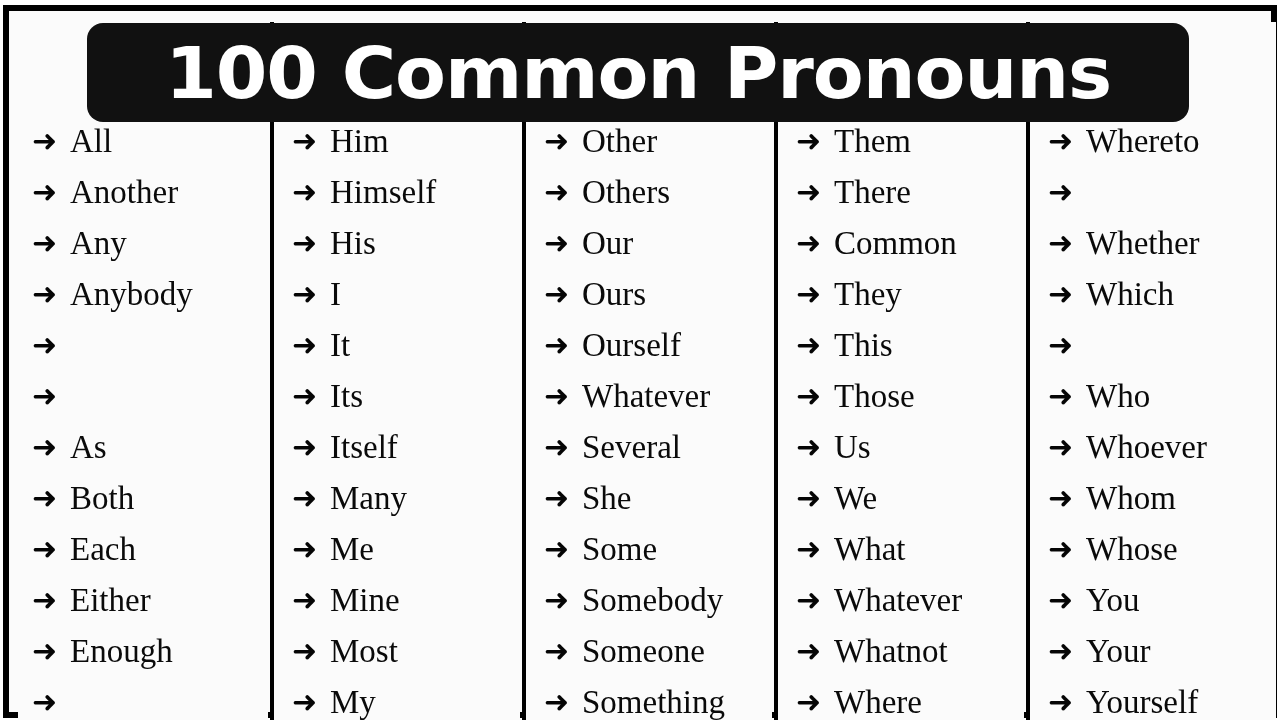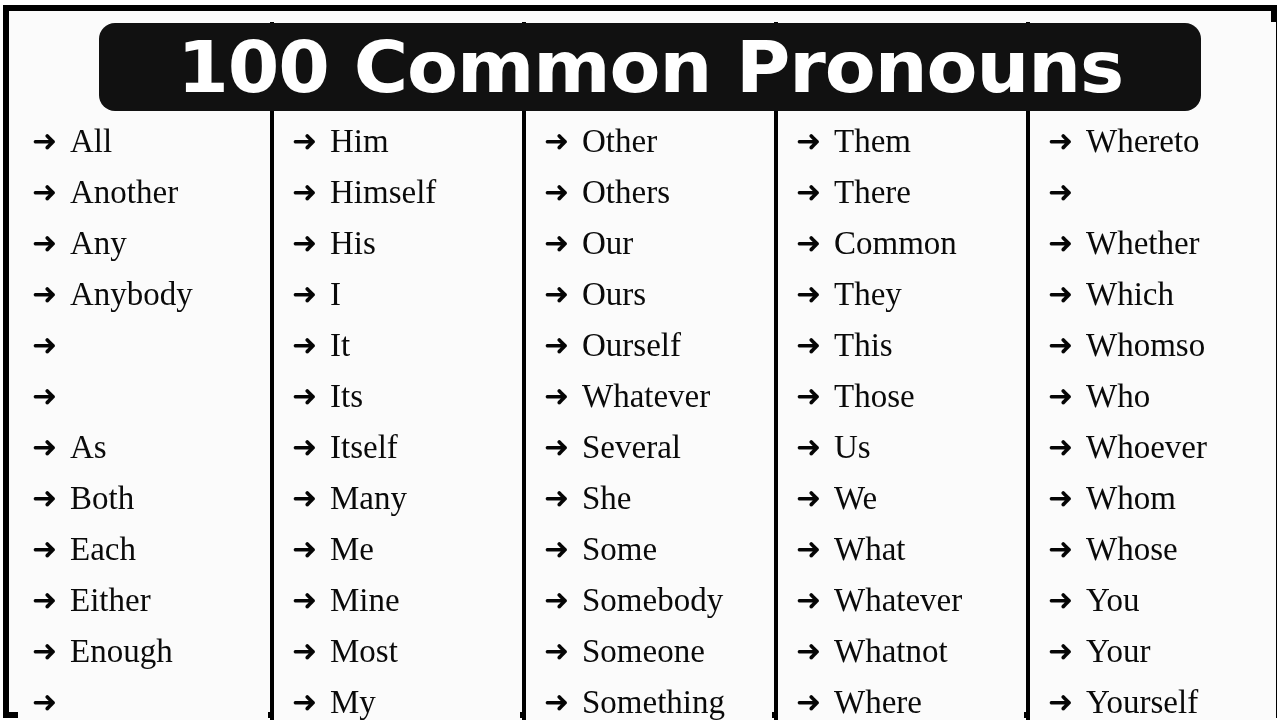--- a/index.html
+++ b/index.html
@@ -32,24 +32,24 @@
     width: 1274px;
     height: 713px;
     box-sizing: border-box;
     border: 6px solid #000000;
     background: #fbfbfb;
   }
 
   
   .banner {
     position: absolute;
-    left: 90px;
+    left: 78px;
     top: 12px;
     width: 1102px;
-    height: 88px;
+    height: 99px;
     background: #111111;
     border-radius: 16px;
     display: flex;
     align-items: center;
     justify-content: center;
     z-index: 20;
   }
   .banner-title {
     color: #ffffff;
     font-family: "DejaVu Sans", "Liberation Sans", sans-serif;
@@ -334,21 +334,20 @@
         <div class="item">
             <span class="arrow">➜</span>
             <span class="word">Whether</span>
           </div>
         <div class="item">
             <span class="arrow">➜</span>
             <span class="word">Which</span>
           </div>
         <div class="item">
             <span class="arrow">➜</span>
-            <span class="word">Whomso</span>
           </div>
         <div class="item">
             <span class="arrow">➜</span>
             <span class="word">Who</span>
           </div>
         <div class="item">
             <span class="arrow">➜</span>
             <span class="word">Whoever</span>
           </div>
         <div class="item">

